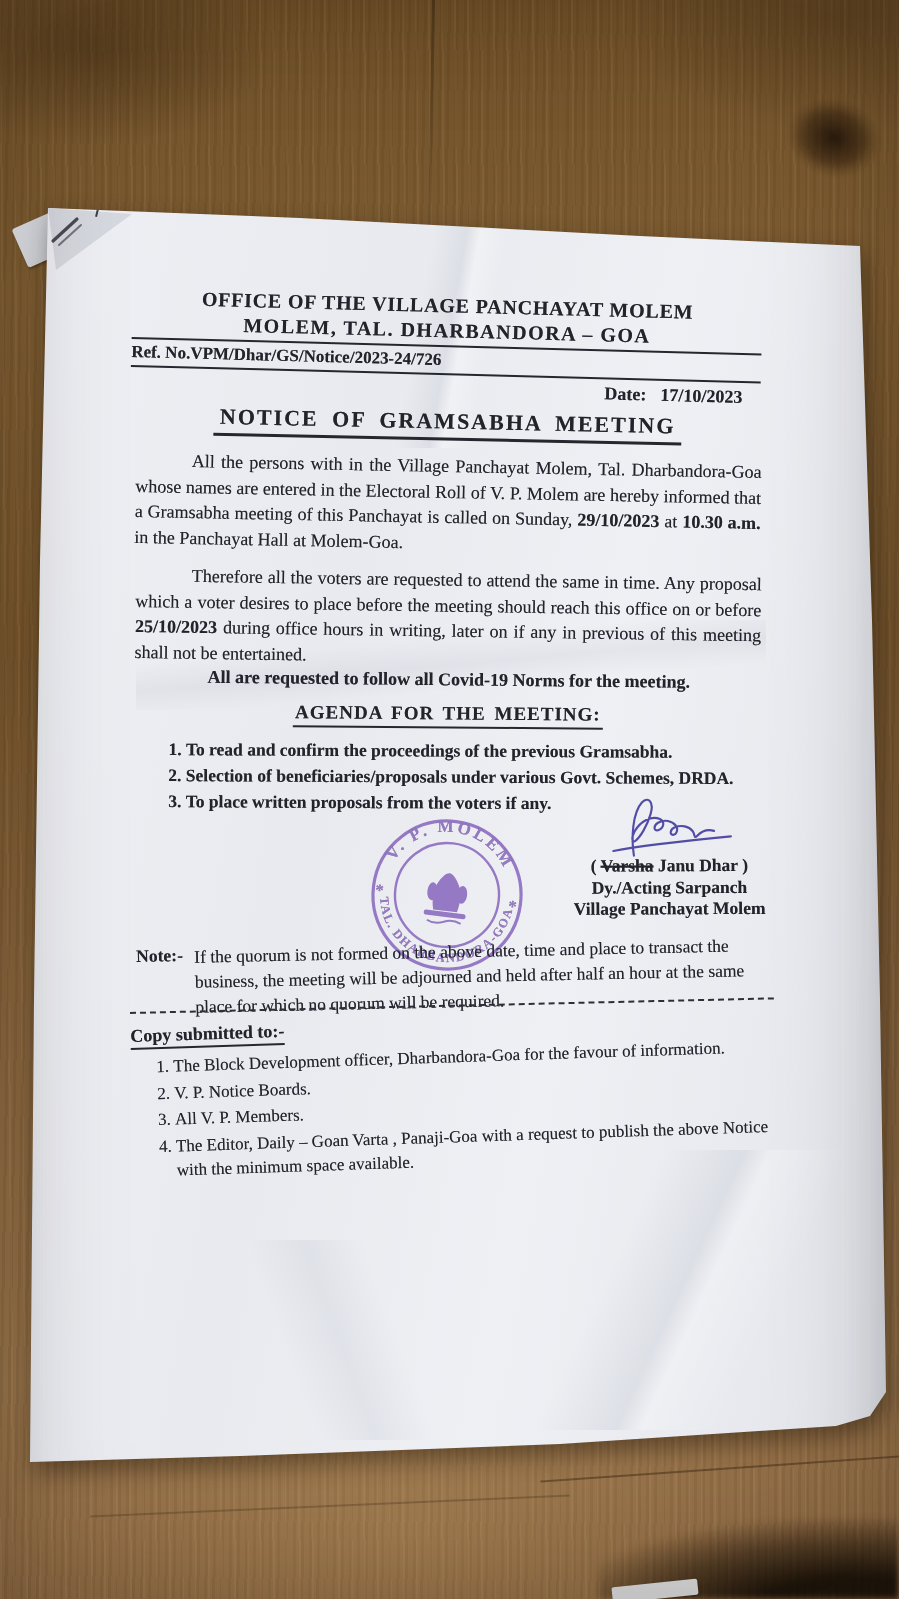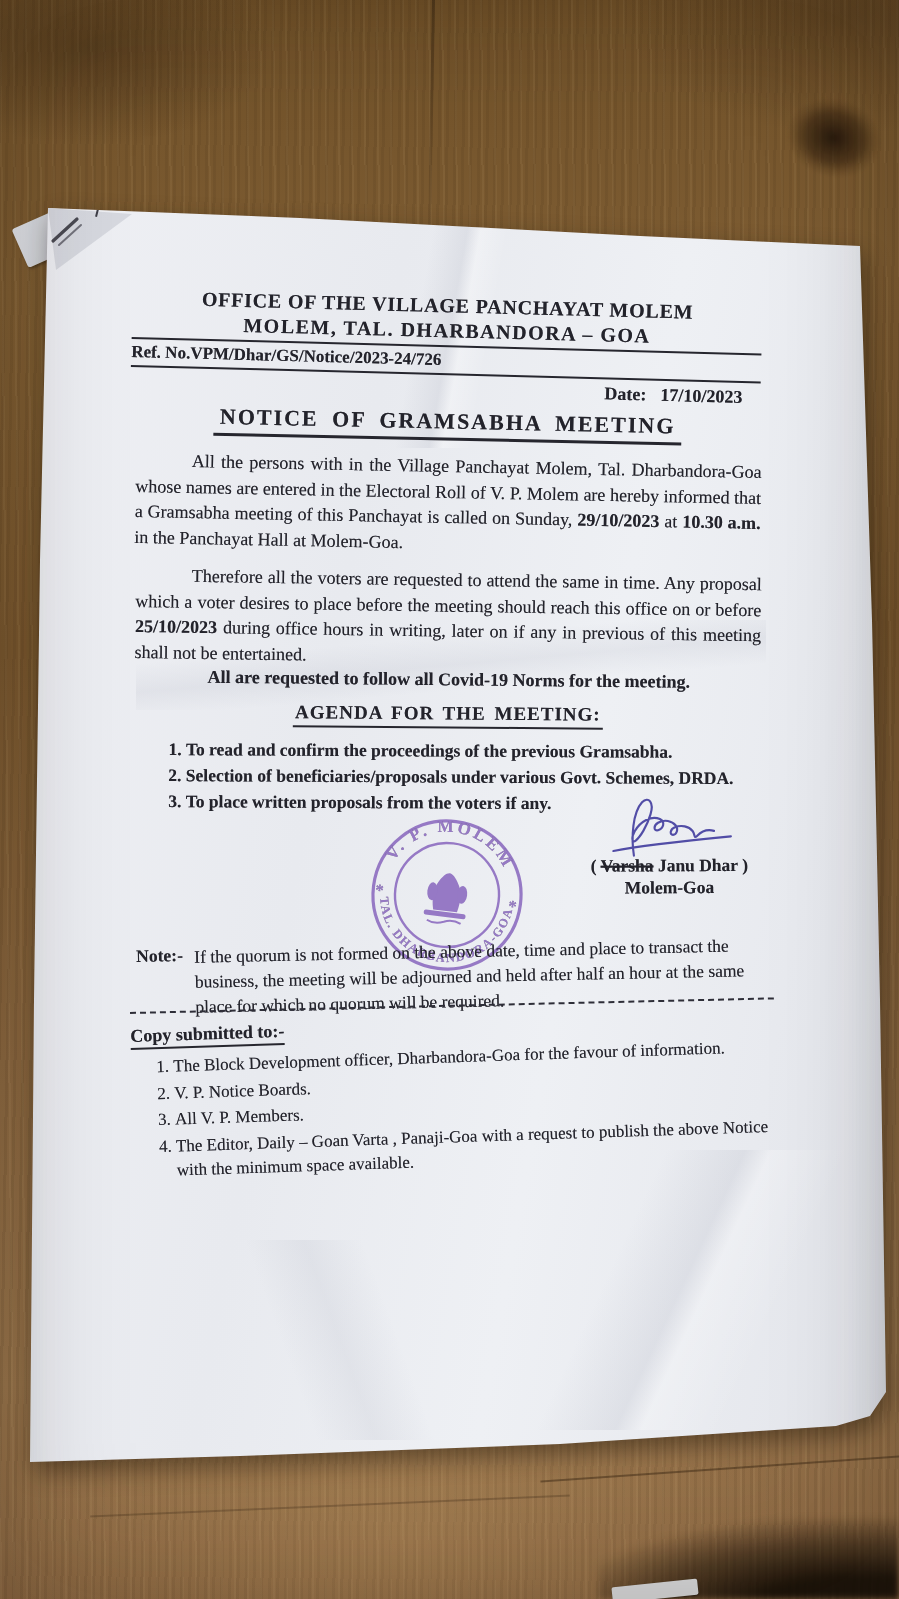--- a/index.html
+++ b/index.html
@@ -187,21 +187,22 @@
     </svg>
 
     <div class="sec sec-sign">
       <svg class="sig-svg" viewBox="0 0 150 70">
         <g fill="none" stroke="#413b9e" stroke-width="2.3" stroke-linecap="round" opacity="0.9">
           <path d="M36 64 C33 44 35 18 45 7 C52 0 58 7 54 20 C50 33 43 44 38 48 C34 51 33 45 37 38 C43 27 55 21 64 25 C70 28 68 35 62 37 C57 38 57 32 62 29 C69 25 77 27 81 32 C84 36 82 42 78 42 C74 42 75 36 80 34 C87 31 95 33 99 38 C102 42 100 47 104 43 C109 38 115 36 122 38"></path>
           <path d="M14 59 C45 53 85 49 140 44"></path>
         </g>
       </svg>
       <div><span>(</span> <span class="struck">Varsha</span> <span>Janu Dhar</span> <span>)</span></div>
-      <div>Molem-Goa</div>
+      <div>Dy./Acting Sarpanch</div>
+      <div>Village Panchayat Molem</div>
     </div>
 
     <div class="sec sec-note">
       <div class="note-label">Note:-</div>
       <div class="note-text">If the quorum is not formed on the above date, time and place to transact the business, the meeting will be adjourned and held after half an hour at the same place for which no quorum will be required.</div>
     </div>
 
     <div class="sec sec-dashes"></div>
 
     <div class="sec sec-copy">

